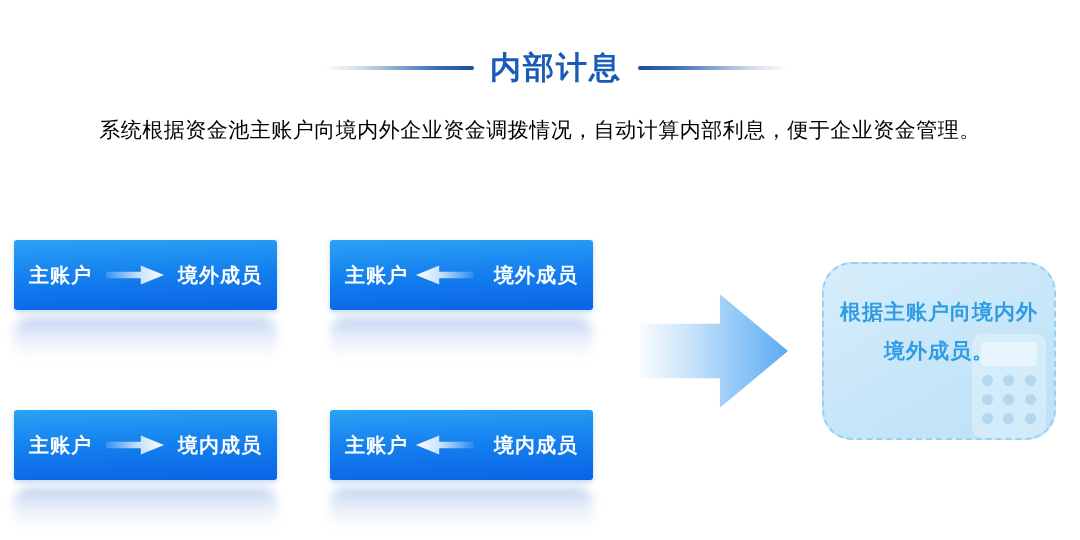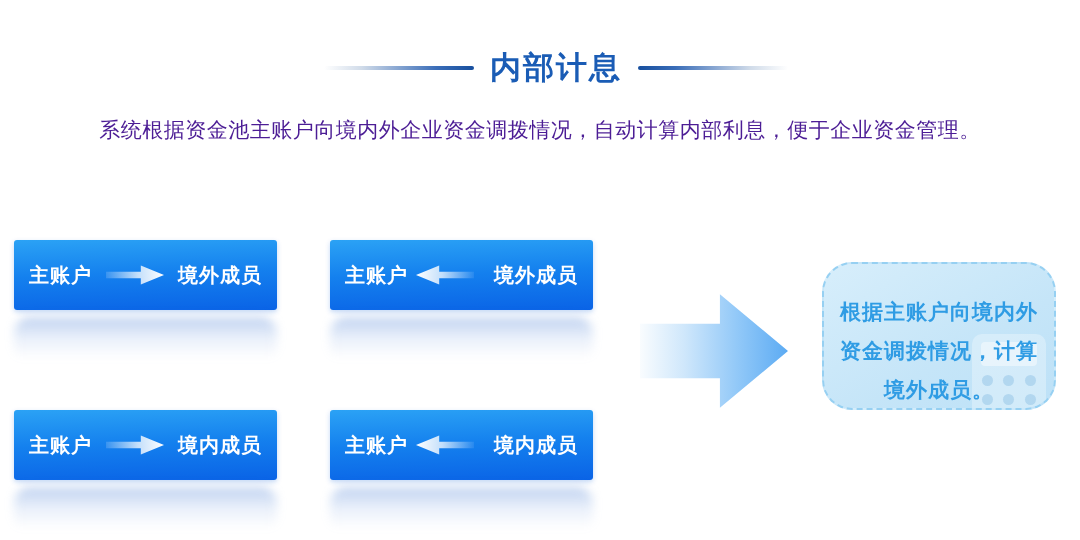--- a/index.html
+++ b/index.html
@@ -10,21 +10,21 @@
 
   
   .header { position: absolute; top: 48px; left: 16px; width: 100%; height: 40px;
             display: flex; align-items: center; justify-content: center; gap: 16px; }
   .title { font-size: 31px; font-weight: bold; color: #1a5cb5; letter-spacing: 2px; }
   .title-line { width: 150px; height: 4px; border-radius: 2px; }
   .title-line.left  { background: linear-gradient(90deg, rgba(190,205,225,0) 0%, rgba(170,190,215,0.55) 25%, #3a6db8 75%, #174f9e 100%); }
   .title-line.right { background: linear-gradient(270deg, rgba(190,205,225,0) 0%, rgba(170,190,215,0.55) 25%, #3a6db8 75%, #174f9e 100%); }
 
   .subtitle { position: absolute; top: 116px; left: 0; width: 100%;
-              text-align: center; font-size: 21px; color: #4c1d95; letter-spacing: 0.5px; }
+              text-align: center; font-size: 21px; color: #000000; letter-spacing: 0.5px; }
 
   
   .flow-box { position: absolute; width: 263px; height: 70px; border-radius: 3px;
               background: linear-gradient(178deg, #2ba2f5 0%, #1480ee 48%, #0a63e6 100%);
               display: flex; align-items: center; justify-content: center;
               color: #ffffff; font-size: 20px; font-weight: bold; letter-spacing: 1px;
               box-shadow: 0 2px 5px rgba(20, 100, 220, 0.25); }
   .pos-b1 { left: 14px;  top: 240px; }
   .pos-b2 { left: 330px; top: 240px; }
   .pos-b3 { left: 14px;  top: 410px; }
@@ -45,21 +45,21 @@
   .pos-r2 { left: 330px; top: 317px; }
   .pos-r3 { left: 14px;  top: 487px; }
   .pos-r4 { left: 330px; top: 487px; }
 
   
   .big-arrow { position: absolute; left: 640px; top: 292px; width: 148px; height: 118px;
                clip-path: polygon(0 27%, 54% 27%, 54% 2%, 100% 50%, 54% 98%, 54% 73%, 0 73%);
                background: linear-gradient(90deg, rgba(232,244,253,0.25) 0%, #cfe7fb 30%, #93c9f8 65%, #5cabf3 100%); }
 
   
-  .result-panel { position: absolute; left: 822px; top: 262px; width: 234px; height: 148px;
+  .result-panel { position: absolute; left: 822px; top: 262px; width: 234px; height: 178px;
                   border-radius: 30px; border: 2px dashed #96d0f2;
                   background: linear-gradient(150deg, #d7eefb 0%, #c5e5f8 60%, #bde1f7 100%);
                   overflow: hidden; }
   .panel-text { position: absolute; left: 0; top: 28px; width: 100%; text-align: center;
                 color: #2f9ce4; font-size: 21px; font-weight: bold; line-height: 39px;
                 letter-spacing: 1px; z-index: 2; }
 
   .calc-watermark { position: absolute; right: 8px; top: 70px; width: 74px; height: 104px;
                     background: rgba(255,255,255,0.30); border-radius: 10px; z-index: 1;
                     padding: 8px 9px; }
@@ -121,18 +121,17 @@
         <div class="calc-key"></div>
           <div class="calc-key"></div>
           <div class="calc-key"></div>
         <div class="calc-key"></div>
           <div class="calc-key"></div>
           <div class="calc-key"></div>
       </div>
     </div>
     <div class="panel-text">
       <div>根据主账户向境内外</div>
-      <div>资金调拨情况，计算</div>
       <div>境外成员。</div>
     </div>
   </div>
 
 </div>
 
 </body></html>

